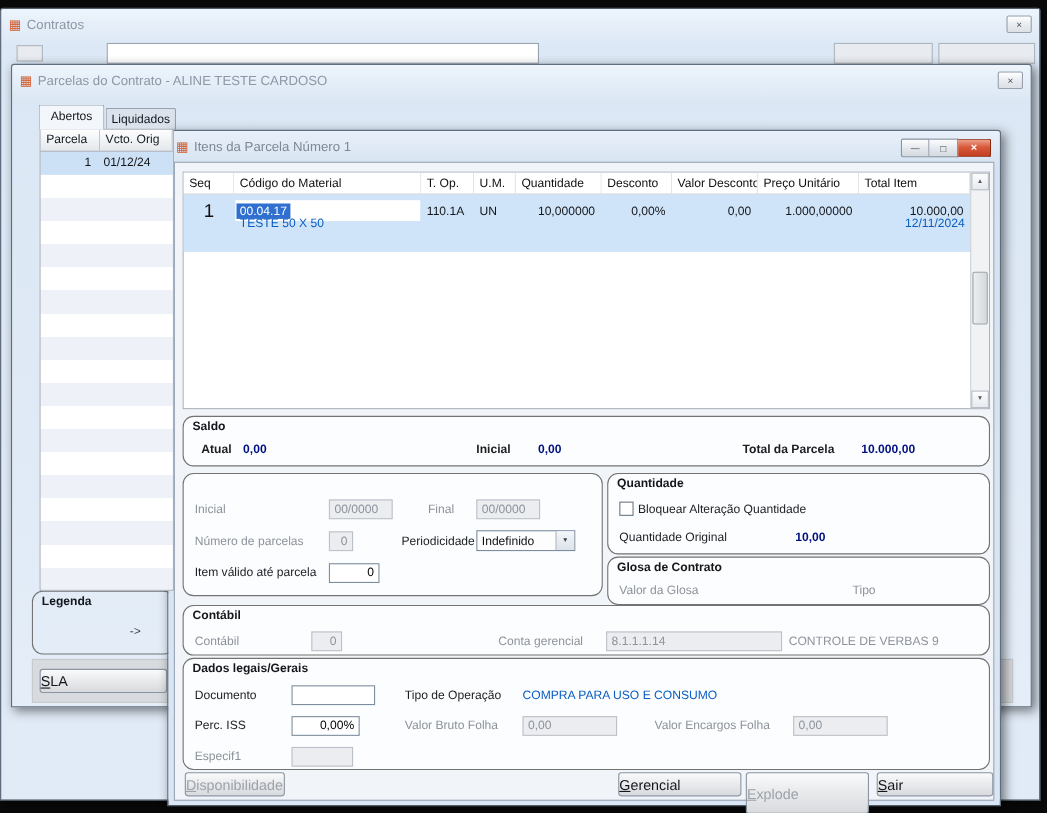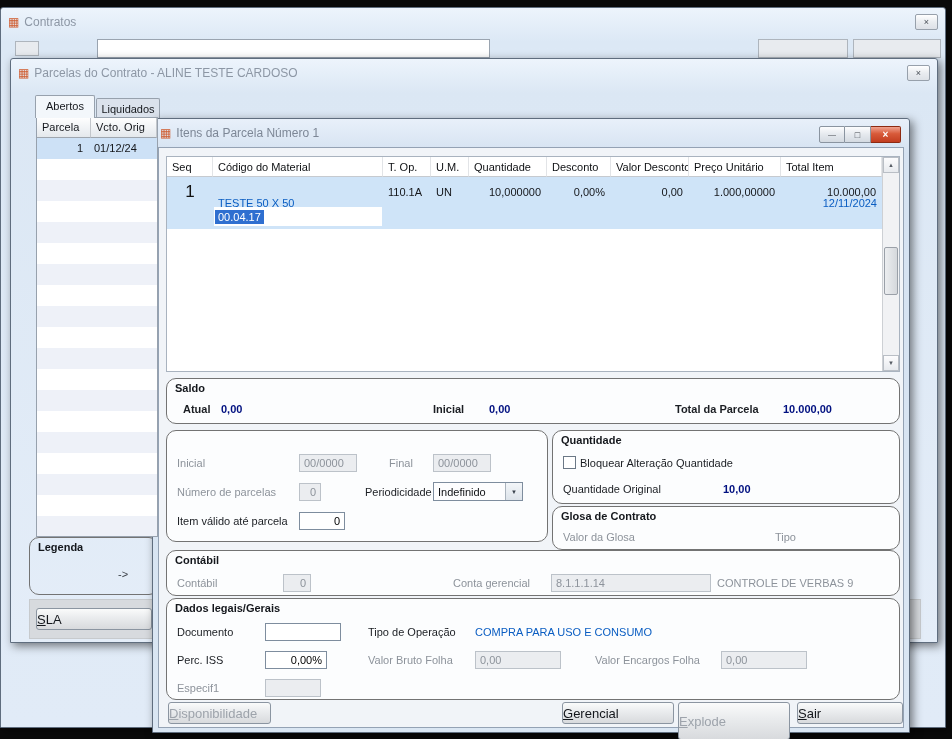--- a/index.html
+++ b/index.html
@@ -66,21 +66,21 @@
 
   .igrid { position:absolute; left:7px; top:8px; width:734px; height:216px; background:#fff; border:1px solid #a9b3bf; }
   .ighead { position:absolute; left:0; top:0; display:flex; }
   .gh { height:20px; font-size:11px; color:#0e1013; padding:4px 0 0 5px; border-right:1px solid #e2e4e7; border-bottom:1px solid #c6cacf; background:#fff; white-space:nowrap; overflow:hidden; }
   .c0{width:46px}.c1{width:170px}.c2{width:48px}.c3{width:38px}.c4{width:78px}.c5{width:64px}.c6{width:78px}.c7{width:92px}.c8{width:101px}
   .igrow { position:absolute; left:0; top:20px; width:715px; height:52px; background:#cfe4f8; }
   .seqbig { position:absolute; left:0; top:5px; width:46px; text-align:center; font-size:17px; color:#111; }
   .l1 { position:absolute; left:0; top:0; display:flex; }
   .gc { height:28px; font-size:11px; color:#14161a; padding:9px 6px 0 5px; white-space:nowrap; }
   .gc.r { text-align:right; }
-  .gc.c1 { padding:0;margin-top:25px; }
+  .gc.c1 { padding:0; }
   .editbox { margin:5px 0 0 1px; width:168px; height:19px; background:#fff; display:flex; align-items:center; padding:0 1px; }
   .selsp { background:#2f6fd0; color:#fff; font-size:11px; padding:1px 3px; }
   .l2 { position:absolute; left:0; top:16px; width:715px; height:24px; font-size:11px; }
   .l2 .desc { position:absolute; left:51px; top:4px; }
   .l2 .dt { position:absolute; right:5px; top:4px; }
   .vscroll { position:absolute; right:0; top:0; width:17px; height:214px; background:#f1f2f4; border-left:1px solid #cdd0d4; }
   .sbtn { position:absolute; left:0; width:16px; height:16px; background:linear-gradient(#fcfcfd,#e7eaee); border:1px solid #b9bec5; font-size:6px; color:#565c64; display:flex; align-items:center; justify-content:center; }
   .sthumb { position:absolute; left:1px; top:90px; width:14px; height:48px; background:linear-gradient(90deg,#eceef0,#d5d8dc); border:1px solid #9aa0a8; border-radius:2px; }
 
   .combo { padding:0; background:#fdfdfe; border:1px solid #7e8d9e; }
@@ -283,21 +283,21 @@
           <span>0,00</span>
         </div>
         <span class="lbl gy" style="left:428px;top:55px">Valor Encargos Folha</span>
         <div class="fld dis" style="left:554px;top:52px;width:86px;height:18px">
           <span>0,00</span>
         </div>
         <span class="lbl gy" style="left:10px;top:83px">Especif1</span>
         <div class="fld dis" style="left:98px;top:80px;width:56px;height:18px"></div>
       </div>
 
-      <button class="btn dis" style="left:9px;top:554px;width:103px;height:22px">
+      <button class="btn dis" style="left:9px;top:554px;width:91px;height:22px">
         <span class="mn">Disponibilidade</span>
       </button>
       <button class="btn" style="left:403px;top:554px;width:112px;height:22px">
         <span class="mn">Gerencial</span>
       </button>
       <button class="btn dis" style="left:519px;top:554px;width:112px;height:38px">
         <span class="mn">Explode</span>
       </button>
       <button class="btn" style="left:638px;top:554px;width:106px;height:22px">
         <span class="mn">Sair</span>

